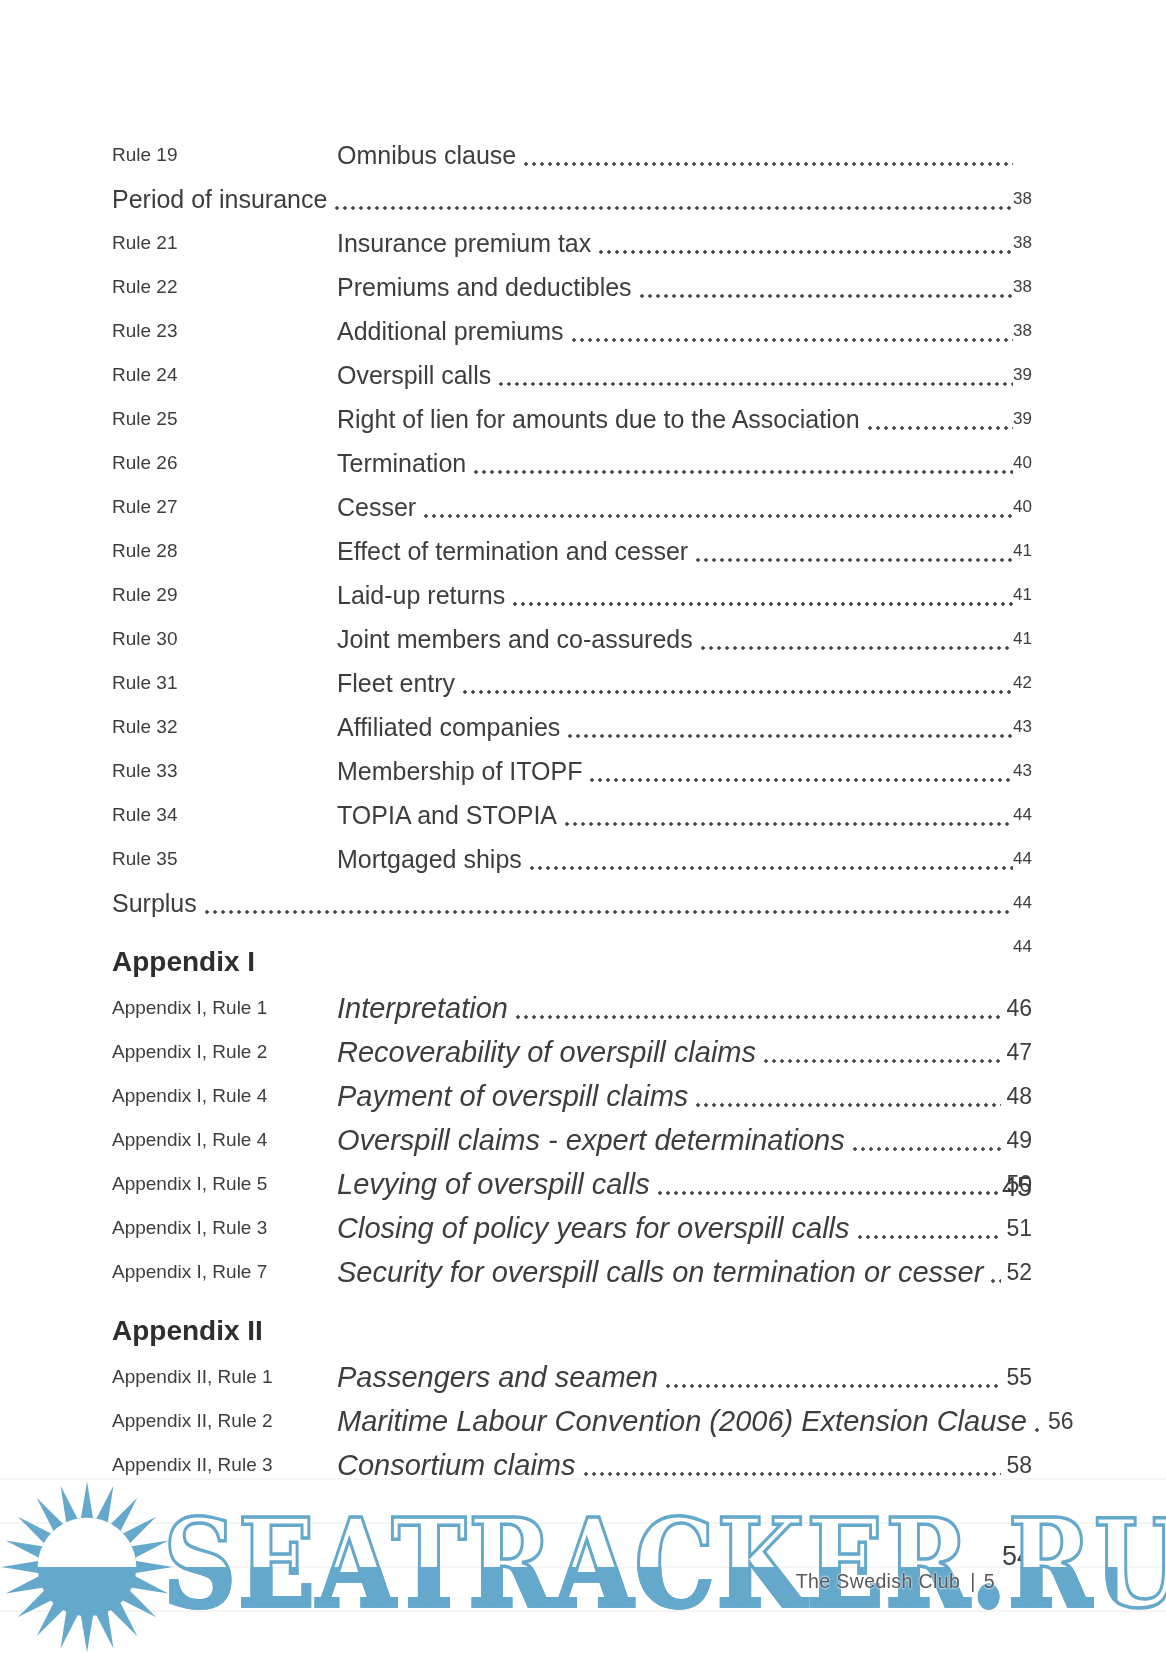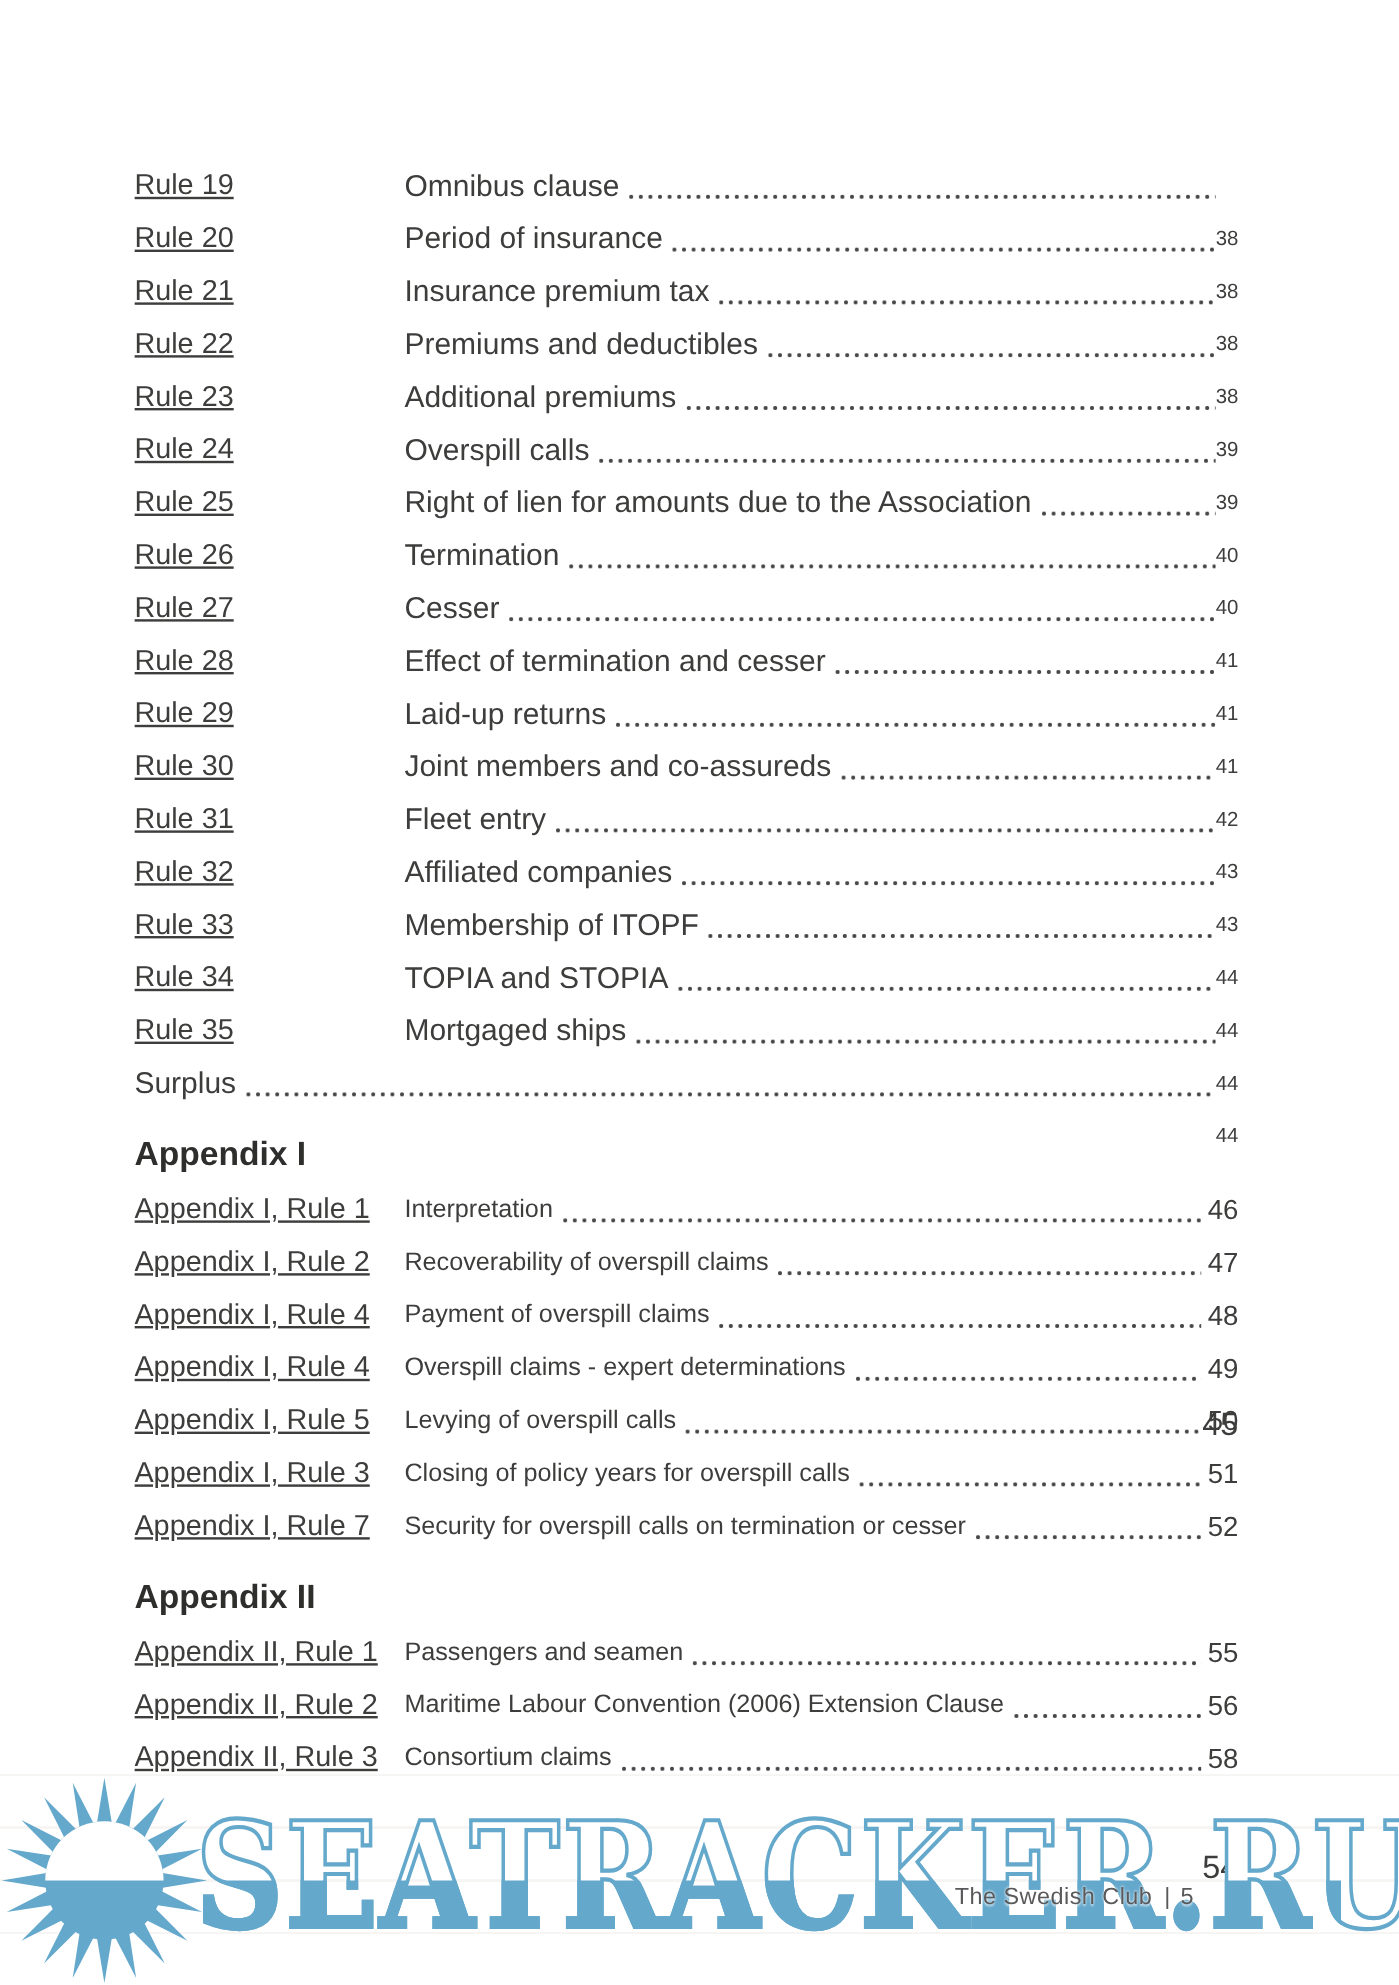--- a/index.html
+++ b/index.html
@@ -4,24 +4,24 @@
 <style>
   html,body{margin:0;padding:0;}
   body{
     width:1166px;height:1654px;position:relative;overflow:hidden;
     background:#ffffff;color:#3d3d3c;
     font-family:"Liberation Sans",sans-serif;
   }
   
   .toc{position:absolute;left:112px;top:133px;width:920px;}
   .toc-row{display:flex;height:44px;line-height:44px;white-space:nowrap;}
-  .toc-row .label{flex:0 0 225px;width:225px;font-size:24px;overflow:hidden;text-decoration:underline;}
+  .toc-row .label{flex:0 0 225px;width:225px;font-size:19px;overflow:hidden;}
   .toc-row.rule .title{font-size:25px;}
   .toc-row.rule .page{font-size:17px;margin-top:44px;}
-  .toc-row.appendix .title{font-size:21px;}
+  .toc-row.appendix .title{font-size:29px;font-style:italic;}
   .toc-row.appendix .page{font-size:23px;padding-left:5px;}
   .leader{
     flex:1 1 auto;min-width:10px;margin-left:6px;
     background-image:radial-gradient(circle,#474747 1.5px,rgba(0,0,0,0) 1.9px);
     background-size:8px 8px;background-repeat:repeat-x;
     background-position:left 0 bottom 9px;
   }
   .page{text-align:right;}
   .toc-header{display:flex;height:48px;line-height:48px;margin-top:13px;white-space:nowrap;flex-direction:column;}
   .toc-header .label{flex:0 0 225px;width:225px;font-size:28px;font-weight:bold;color:#2e2e2d;}
@@ -59,21 +59,20 @@
 
 <div class="toc">
   <div class="toc-row rule">
     <span class="label">Rule 19</span>
     <span class="title">Omnibus clause</span>
     <span class="leader"></span>
     <span class="page">38</span>
   </div>
 
   <div class="toc-row rule">
-    <span class="label">Rule 20</span>
     <span class="title">Period of insurance</span>
     <span class="leader"></span>
     <span class="page">38</span>
   </div>
 
   <div class="toc-row rule">
     <span class="label">Rule 21</span>
     <span class="title">Insurance premium tax</span>
     <span class="leader"></span>
     <span class="page">38</span>

